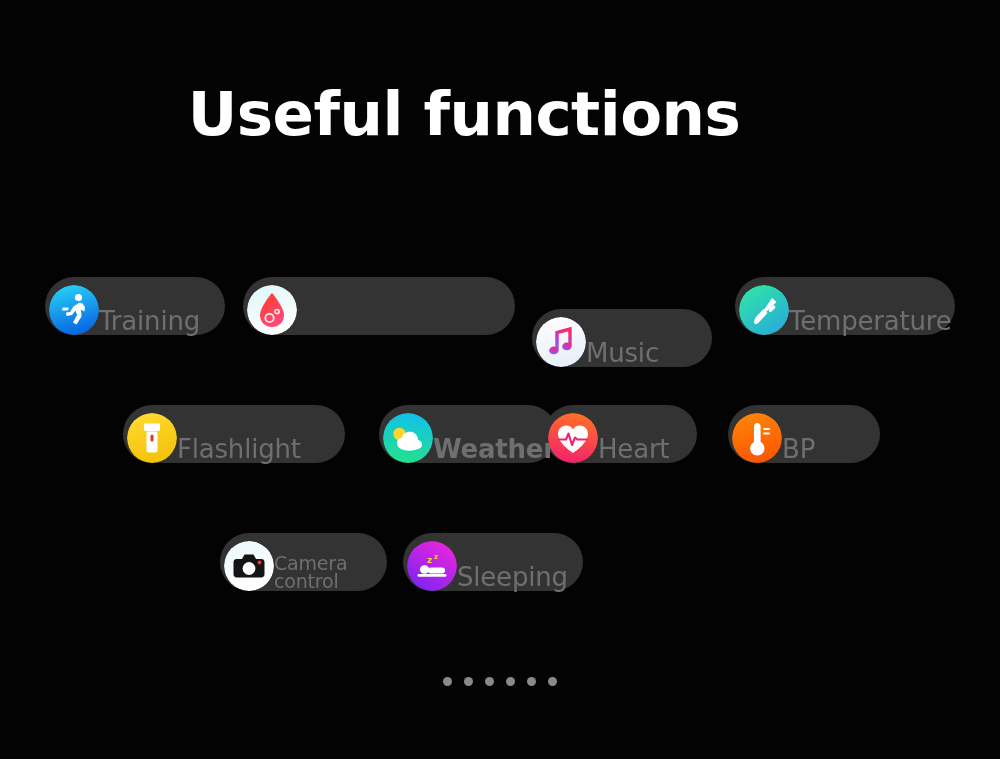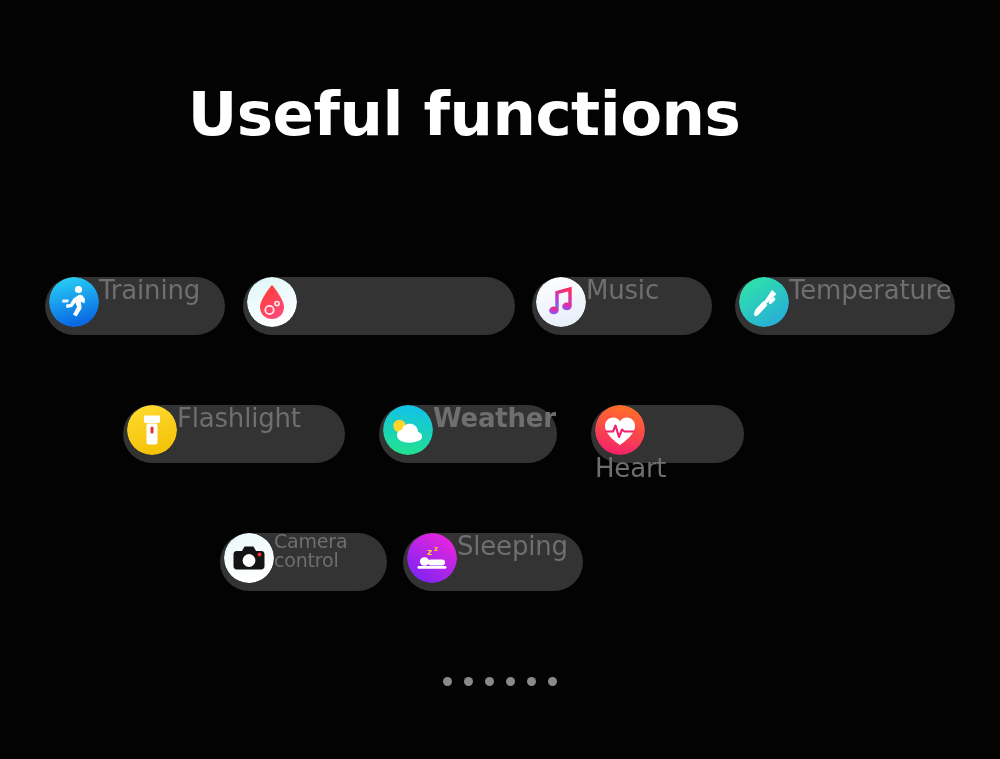--- a/index.html
+++ b/index.html
@@ -64,21 +64,21 @@
     margin-bottom: 70px;
   }
 
   .pill {
     position: absolute;
     top: 0;
     height: 58px;
     border-radius: 29px;
     background: #333333;
     display: flex;
-    align-items: flex-start;
+    align-items: flex-end;
     box-sizing: border-box;
     padding-left: 4px;
     overflow: visible;
   }
 
   .pill-icon {
     position: relative;
     flex: 0 0 auto;
     width: 50px;
     height: 50px;
@@ -169,21 +169,21 @@
               </linearGradient>
             </defs>
             <circle cx="25" cy="25" r="25" fill="url(#g-bo-bg)"></circle>
             <path d="M25 8 C25 8 13 22 13 30 C13 37.2 18.4 42 25 42 C31.6 42 37 37.2 37 30 C37 22 25 8 25 8 Z" fill="url(#g-bo-drop)"></path>
             <circle cx="22.5" cy="33" r="4.2" fill="none" stroke="#ffe9ee" stroke-width="1.8"></circle>
             <circle cx="30" cy="26.5" r="2.1" fill="none" stroke="#ffe9ee" stroke-width="1.5"></circle>
           </svg>
         </span>
       </div>
 
-      <div class="pill" style="left:532px;width:180px;">
+      <div class="pill" style="left:532px;width:180px;margin-top:32px;">
         <span class="pill-icon">
           <svg viewBox="0 0 50 50">
             <defs>
               <linearGradient id="g-mu-bg" x1="0" y1="0" x2="0.3" y2="1">
                 <stop offset="0" stop-color="#ffffff"></stop>
                   <stop offset="1" stop-color="#e9f0fa"></stop>
               </linearGradient>
               <linearGradient id="g-mu-note" x1="0.5" y1="0" x2="0.2" y2="1">
                 <stop offset="0" stop-color="#fb2a66"></stop>
                   <stop offset="0.55" stop-color="#c038d8"></stop>
@@ -250,37 +250,55 @@
               </defs>
             <circle cx="25" cy="25" r="25" fill="url(#g-we)"></circle>
             <circle cx="16.5" cy="21" r="6.2" fill="#ffd62e"></circle>
             <path d="M20 35 C16.5 35 14 32.6 14 29.8 C14 27.2 16.1 25 18.8 24.9 C19.9 21 23.5 18.4 27.5 18.8 C31.8 19.2 35 22.7 35 26.9 C37.6 27.4 39.4 29.6 39 32.2 C38.7 34.5 36.6 36 34.4 35.8 Z" fill="#ffffff"></path>
             <ellipse cx="26.5" cy="31.5" rx="12" ry="6.2" fill="#ffffff"></ellipse>
           </svg>
         </span>
         <span class="pill-label">Weather</span>
       </div>
 
-      <div class="pill" style="left:591px;width:153px;flex-direction:column;">
+      <div class="pill" style="left:544px;width:153px;">
         <span class="pill-icon">
           <svg viewBox="0 0 50 50">
             <defs>
                 <linearGradient id="g-he" x1="0.5" y1="0" x2="0.3" y2="1">
               <stop offset="0" stop-color="#ff7028"></stop>
                   <stop offset="1" stop-color="#f41f6d"></stop>
             </linearGradient>
               </defs>
             <circle cx="25" cy="25" r="25" fill="url(#g-he)"></circle>
             <path d="M25 40 C25 40 10 30.5 10 21 C10 16 13.8 12.5 18.2 12.5 C21.2 12.5 23.7 14.2 25 16.4 C26.3 14.2 28.8 12.5 31.8 12.5 C36.2 12.5 40 16 40 21 C40 30.5 25 40 25 40 Z" fill="#ffffff"></path>
             <path d="M11 26.5 L18 26.5 L20.5 20.5 L24 32 L27 24.5 L29.5 26.5 L38.5 26.5" fill="none" stroke="#f41f6d" stroke-width="2.1" stroke-linejoin="round" stroke-linecap="round"></path>
           </svg>
         </span>
         <span class="pill-label">Heart</span>
       </div>
 
+      <div class="pill" style="left:728px;width:152px;">
+        <span class="pill-icon">
+          <svg viewBox="0 0 50 50">
+            <defs>
+                <linearGradient id="g-bp" x1="0.3" y1="0" x2="0.5" y2="1">
+              <stop offset="0" stop-color="#ff8408"></stop>
+                  <stop offset="1" stop-color="#fb5600"></stop>
+            </linearGradient>
+              </defs>
+            <circle cx="25" cy="25" r="25" fill="url(#g-bp)"></circle>
+            <path d="M22 13.5 C22 11.5 23.4 10 25.3 10 C27.2 10 28.6 11.5 28.6 13.5 L28.6 29 A7.2 7.2 0 1 1 22 29 Z" fill="#ffffff"></path>
+            <circle cx="25.3" cy="33.2" r="5" fill="#ffffff"></circle>
+            <rect x="31" y="15" width="7" height="2" rx="1" fill="#ffffff"></rect>
+            <rect x="31" y="19.5" width="7" height="2" rx="1" fill="#ffffff"></rect>
+          </svg>
+        </span>
+        <span class="pill-label">BP</span>
+      </div>
 
     </div>
 
     <div class="feature-row">
 
       <div class="pill" style="left:220px;width:167px;">
         <span class="pill-icon">
           <svg viewBox="0 0 50 50">
             <defs>
                 <linearGradient id="g-cam" x1="0" y1="0" x2="0.3" y2="1">

